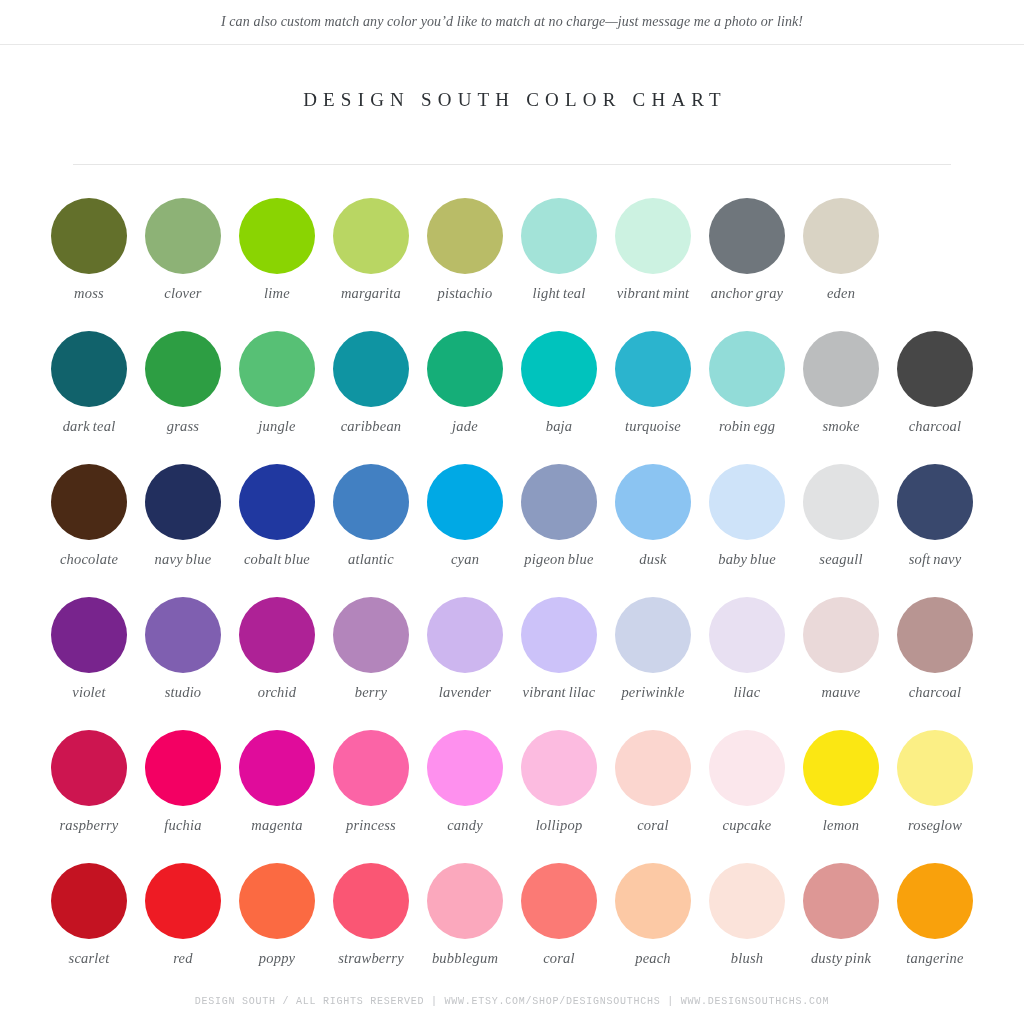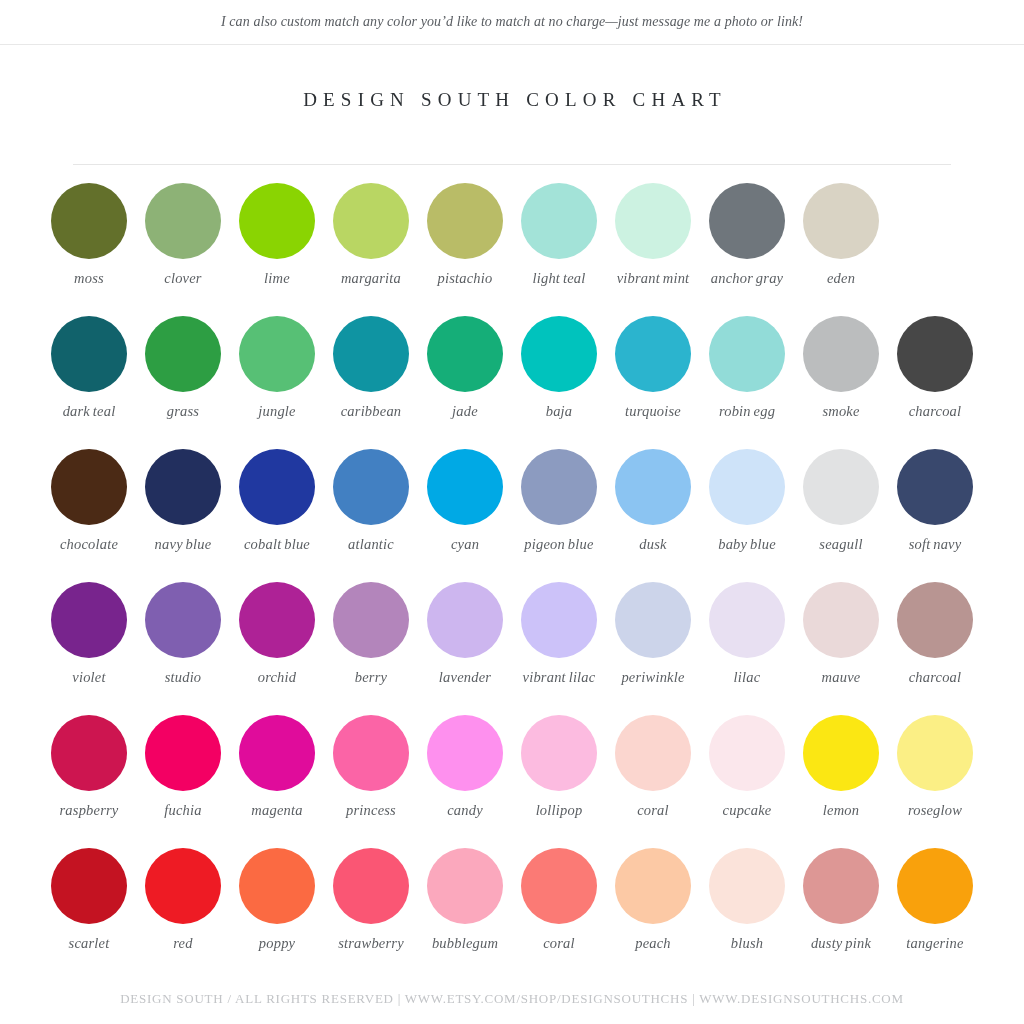--- a/index.html
+++ b/index.html
@@ -63,21 +63,21 @@
 
   
   .grid {
     margin: 0 auto;
     padding-top: 18px;
     width: 940px;
   }
   .row {
     display: flex;
     justify-content: flex-start;
-    align-items: flex-start;
+    align-items: center;
     height: 133px;
   }
   .cell {
     width: 94px;
     margin: 0 0px;
     display: flex;
     flex-direction: column;
     align-items: center;
     flex: 0 0 94px;
   }
@@ -102,22 +102,22 @@
 
   
   .footer {
     position: absolute;
     left: 0;
     right: 0;
     bottom: 17px;
     text-align: center;
   }
   .footer-text {
-    font-family: Liberation Serif, serif;
-    font-size: 13px;
+    font-family: Liberation Mono, monospace;
+    font-size: 10px;
     letter-spacing: 0.75px;
     color: #c2c4c7;
     white-space: nowrap;
   }
 </style>
 </head>
 <body>
 
 <div class="page">
 

